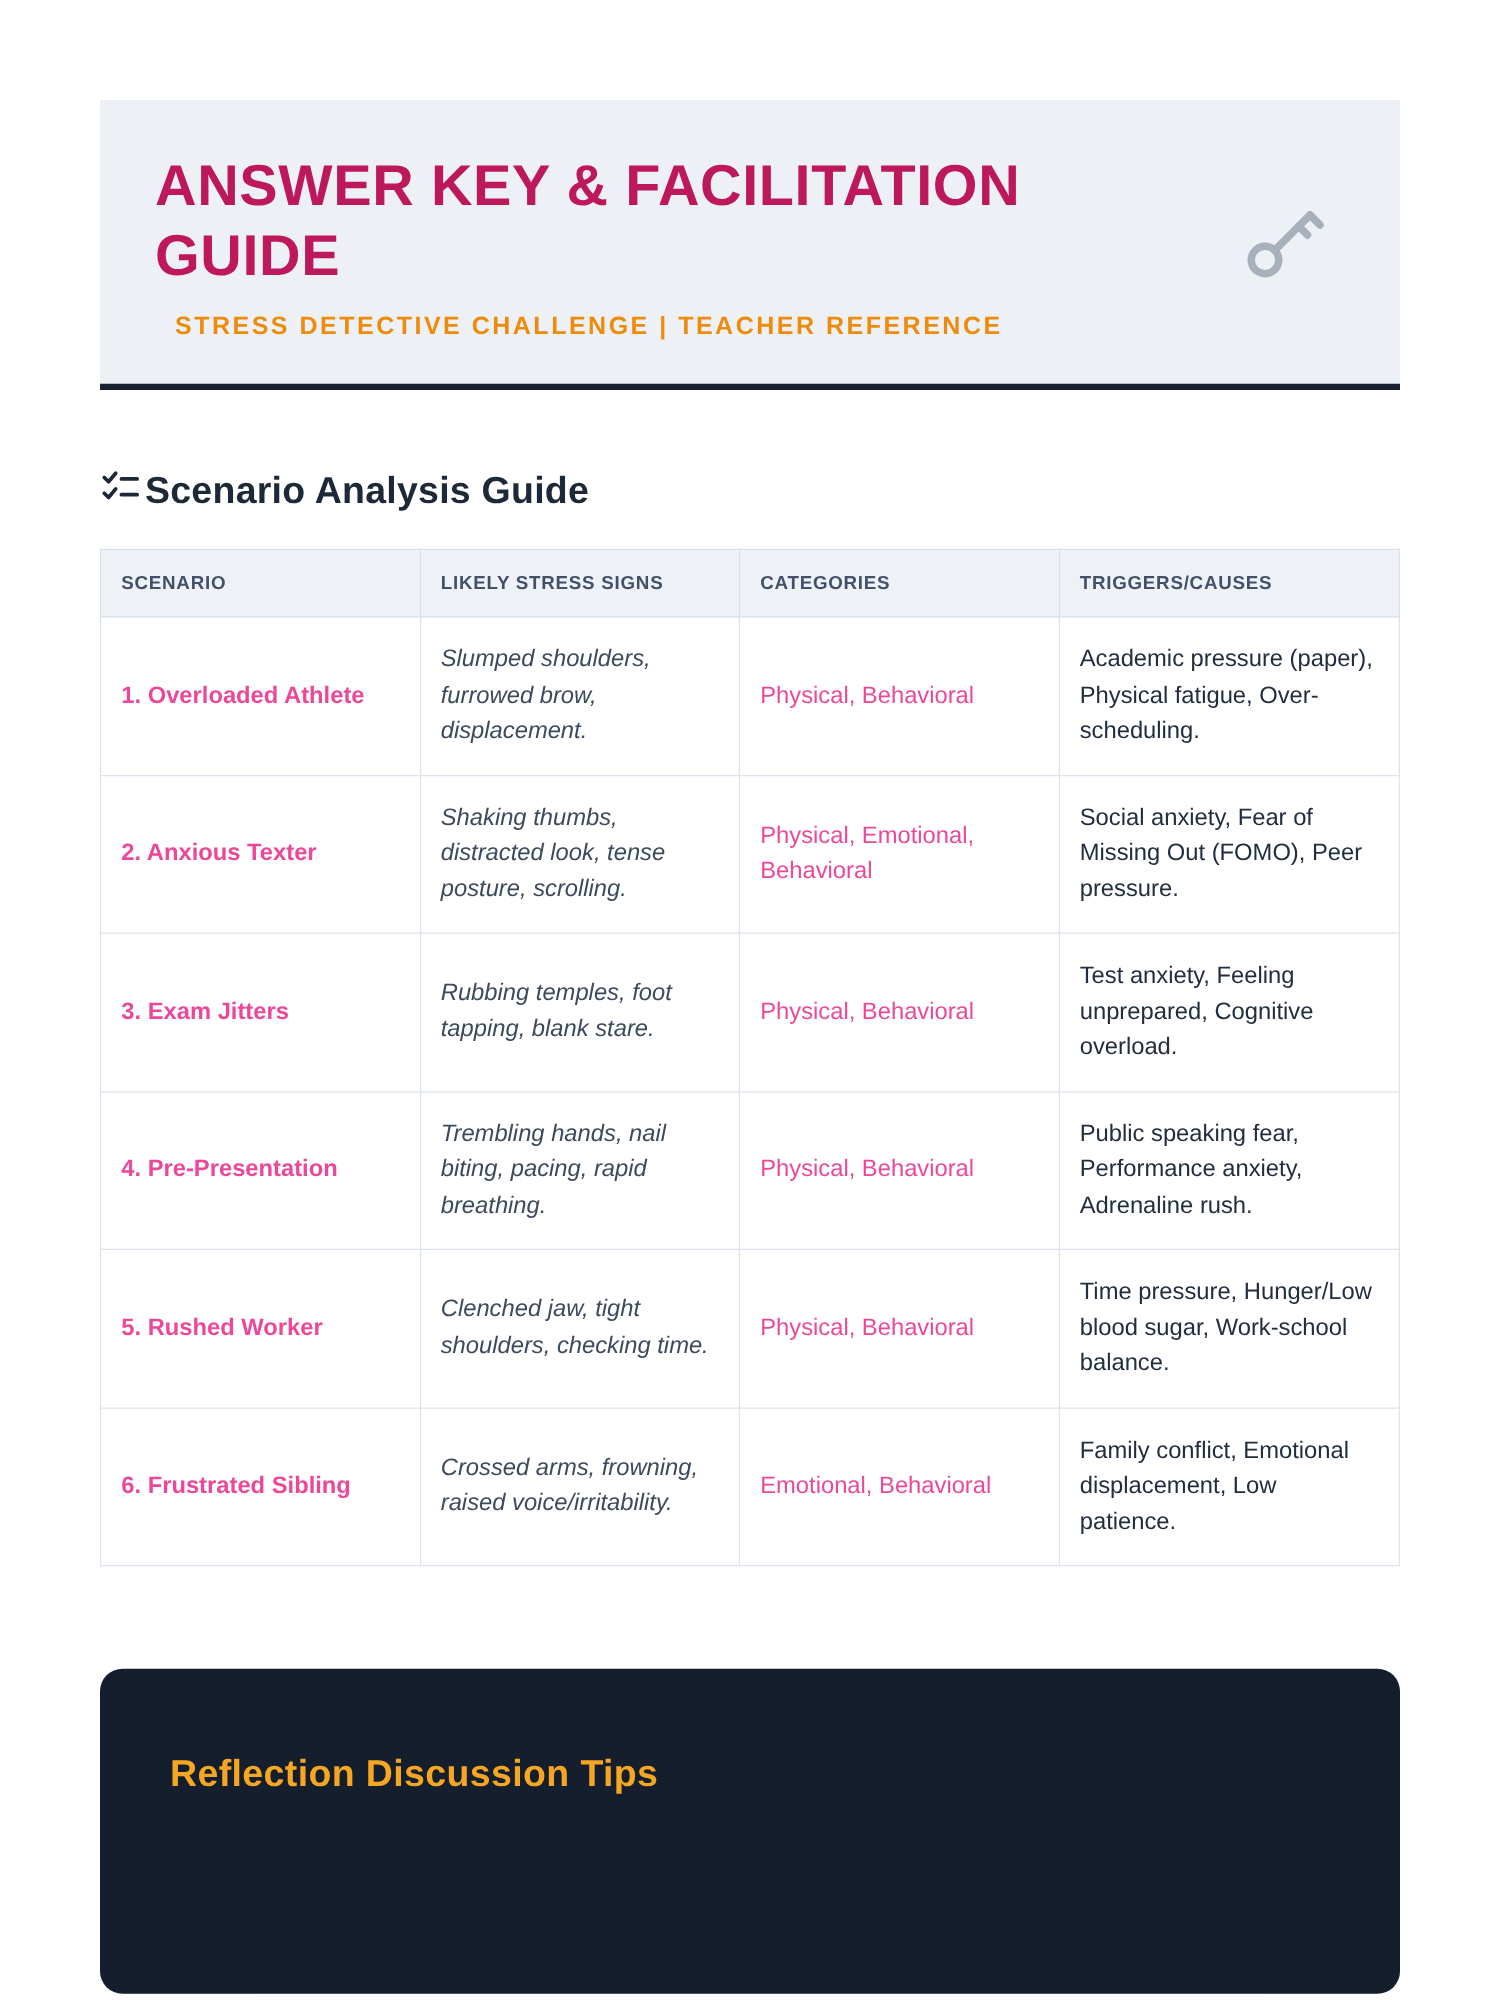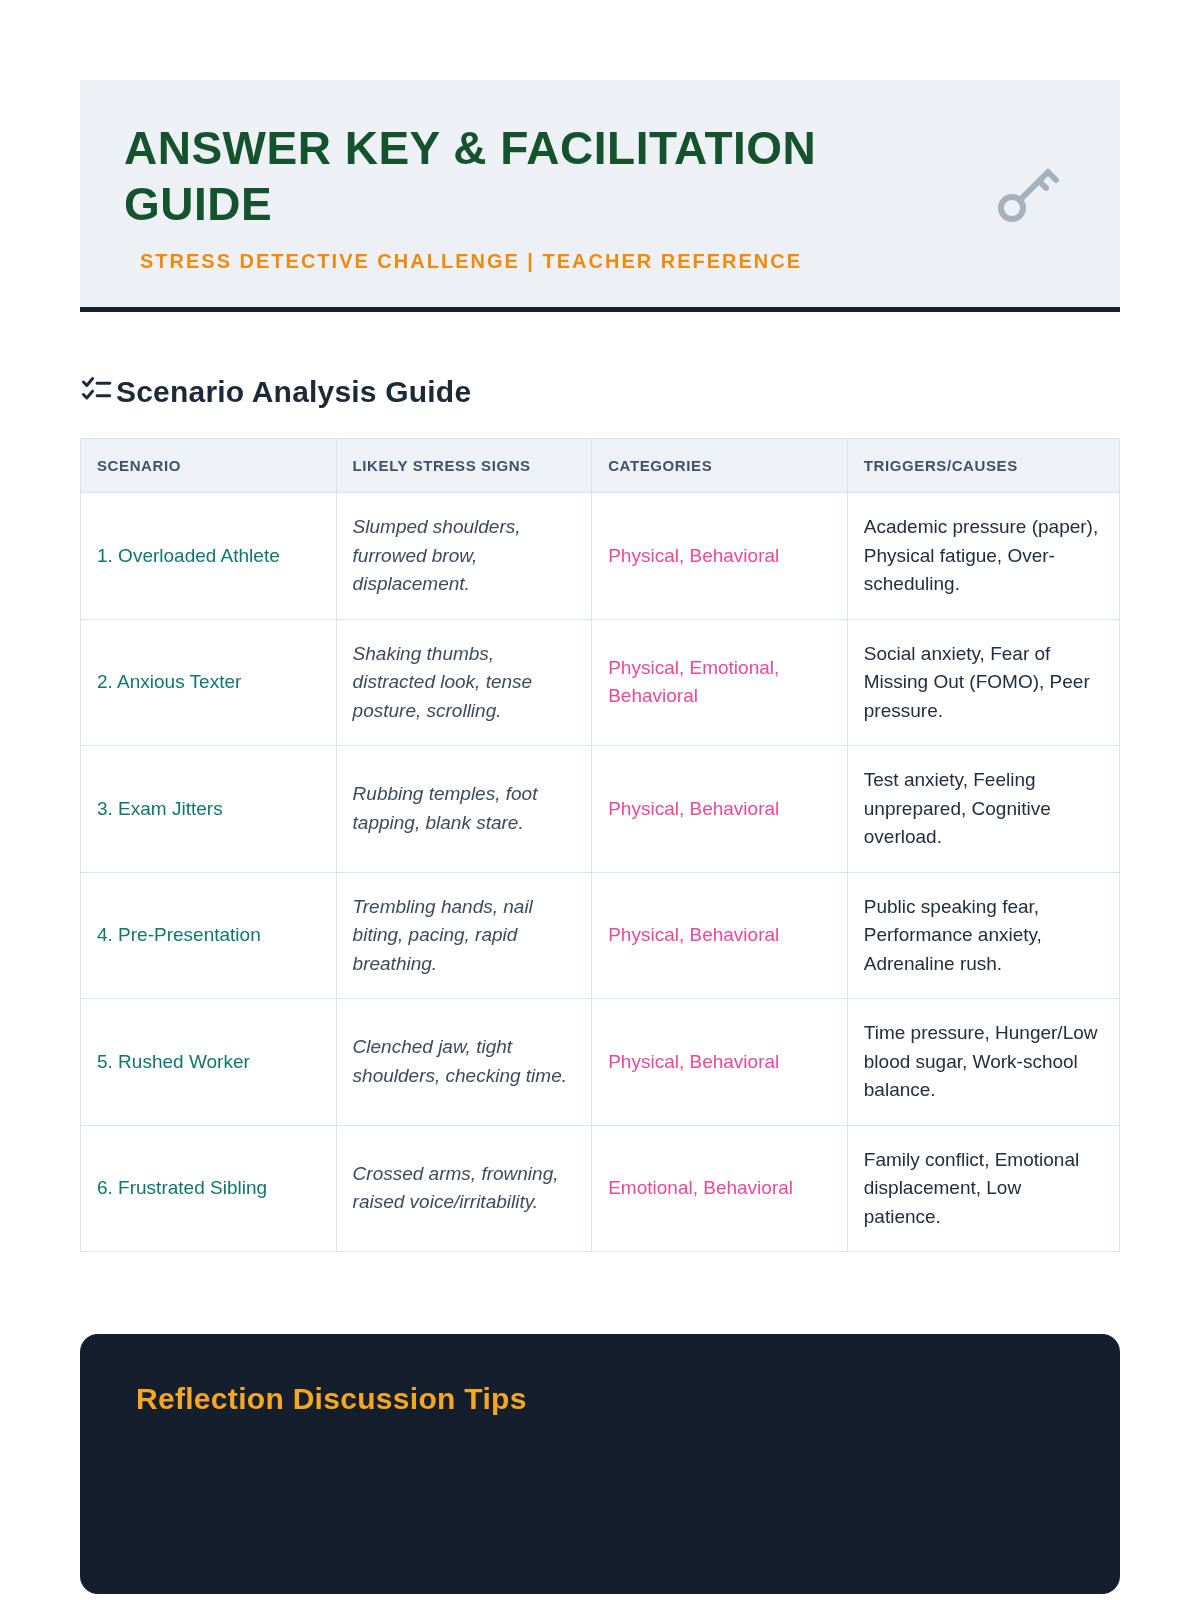--- a/index.html
+++ b/index.html
@@ -22,21 +22,21 @@
     background: #edf1f6;
     border-bottom: 5px solid #16202e;
     padding: 40px 48px 34px 44px;
     position: relative;
   }
   .header-title {
     font-size: 46px;
     font-weight: 800;
     letter-spacing: 0.5px;
     line-height: 1.22;
-    color: #14532d;
+    color: #be185d;
     text-transform: uppercase;
     max-width: 820px;
   }
   .header-subtitle {
     margin-top: 18px;
     font-size: 20px;
     font-weight: 700;
     letter-spacing: 2px;
     color: #ef8b0c;
     margin-left: 16px;
@@ -83,37 +83,37 @@
   }
   .scenario-table td {
     border: 1px solid #dde4ed;
     padding: 20px 16px;
     vertical-align: middle;
     font-size: 19px;
     line-height: 1.5;
     color: #2b3647;
   }
   .scenario-table td.col-scenario {
-    font-weight: 400;
-    color: #0f766e;
+    font-weight: 700;
+    color: #ec4899;
     padding-right: 42px;
   }
   .scenario-table td.col-signs {
     font-style: italic;
     color: #3d4a5c;
   }
   .scenario-table td.col-categories { color: #ec4899; }
   .scenario-table td.col-triggers  { color: #222e3e; }
 
   
   .tips-card {
     margin-top: 82px;
     background: #141e2c;
     border-radius: 18px;
-    padding: 48px 56px;
+    padding: 68px 56px;
     height: 260px;
   }
   .tips-title {
     color: #f5a623;
     font-size: 30px;
     font-weight: 800;
     letter-spacing: 0.3px;
   }
 </style>
 </head>

